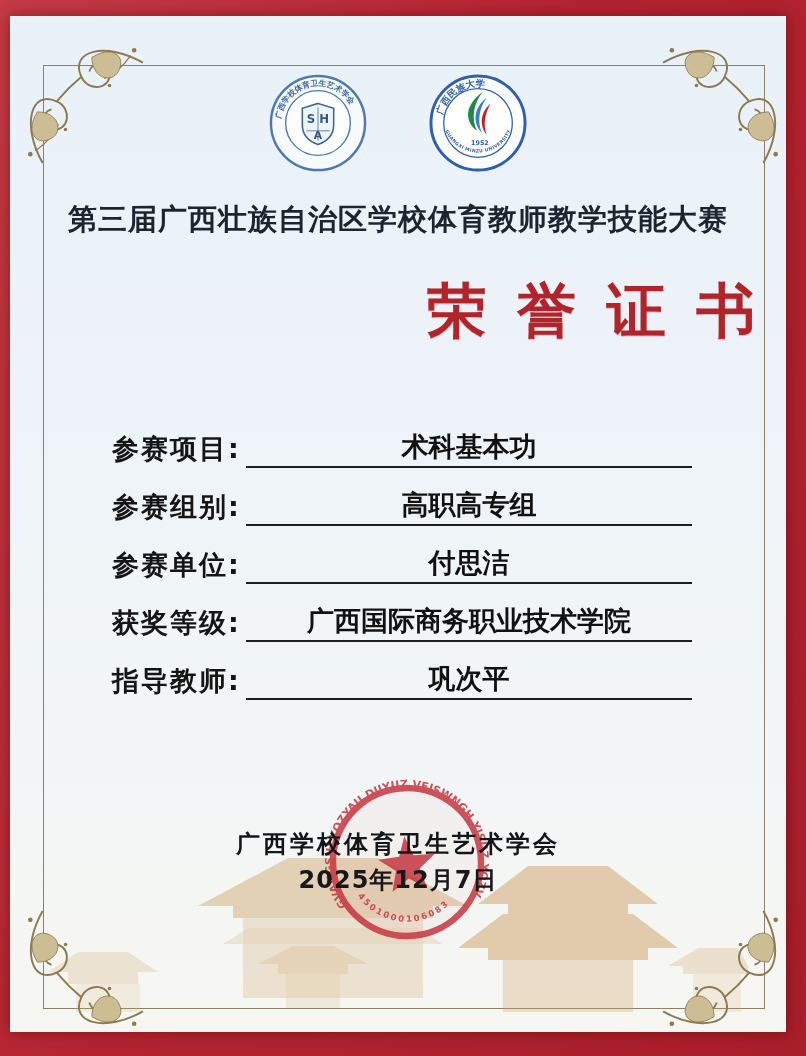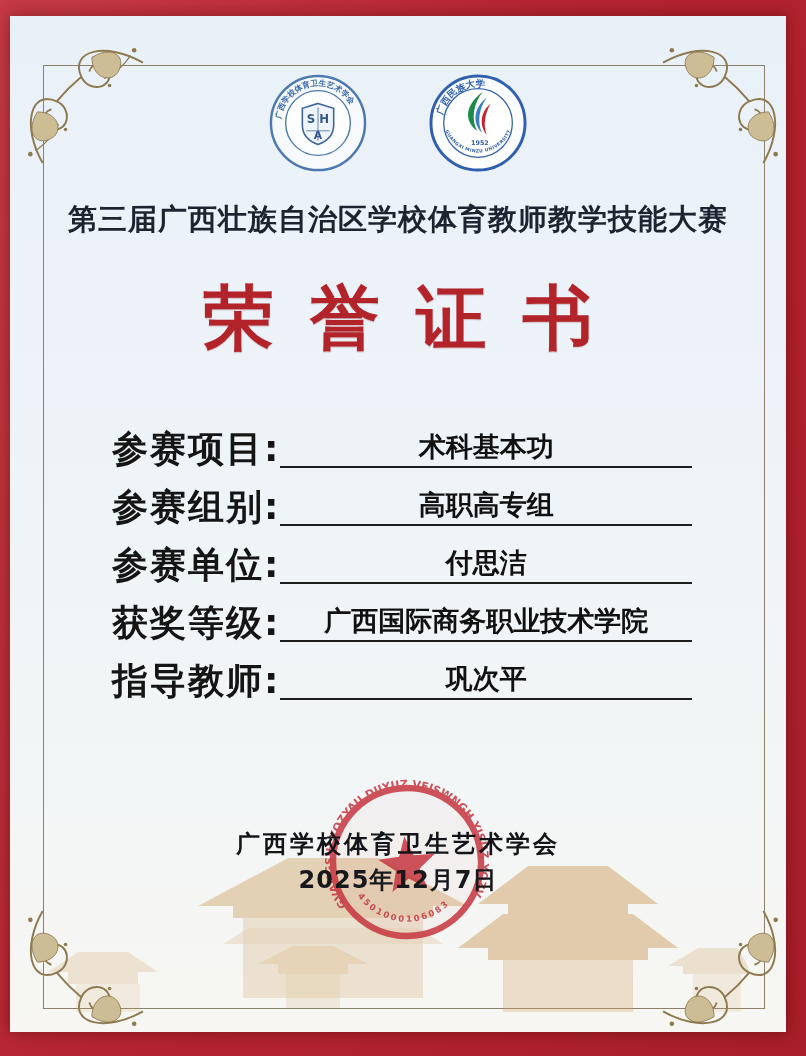--- a/index.html
+++ b/index.html
@@ -22,29 +22,29 @@
   .corner.tr{right:-2px;top:22px;transform:scaleX(-1);}
   .corner.bl{left:8px;bottom:-4px;transform:scaleY(-1);}
   .corner.br{right:-2px;bottom:-4px;transform:scale(-1,-1);}
   .logos{position:absolute;top:58px;left:0;right:0;display:flex;justify-content:center;gap:62px;z-index:3;}
   .logo{width:98px;height:98px;}
   .title{
     position:absolute;top:184px;left:0;width:100%;text-align:center;margin:0;
     font-size:29px;font-weight:800;color:#1d2430;letter-spacing:1px;z-index:3;
   }
   .honor{
-    position:absolute;top:256px;left:0;width:100%;text-align:center;margin:0;
-    font-family:"DejaVu Serif",serif;font-size:70px;font-weight:700;color:#b3232a;
+    position:absolute;top:256px;left:0;width:100%;text-align:right;margin:0;
+    font-family:"DejaVu Serif",serif;font-size:59px;font-weight:700;color:#b3232a;
     letter-spacing:.52em;padding-left:.52em;box-sizing:border-box;z-index:3;
     text-shadow:0 1px 1px rgba(120,20,20,.25);
   }
   .fields{position:absolute;top:412px;left:102px;right:94px;z-index:3;}
   .field-row{display:flex;align-items:flex-end;height:40px;margin-bottom:18px;}
   .field-label{
-    flex:0 0 134px;font-size:36px;font-weight:700;color:#151515;
+    flex:0 0 134px;font-size:27px;font-weight:700;color:#151515;
     letter-spacing:2px;line-height:38px;white-space:nowrap;
   }
   .field-value{
     flex:1;border-bottom:2px solid #1d1d1d;text-align:center;
     font-family:Liberation Serif, serif;font-size:27px;font-weight:600;color:#111;
     line-height:36px;padding-bottom:1px;white-space:nowrap;
   }
   .issuer{
     position:absolute;top:812px;left:0;width:100%;text-align:center;
     font-size:24px;font-weight:700;color:#141519;letter-spacing:3px;z-index:4;

